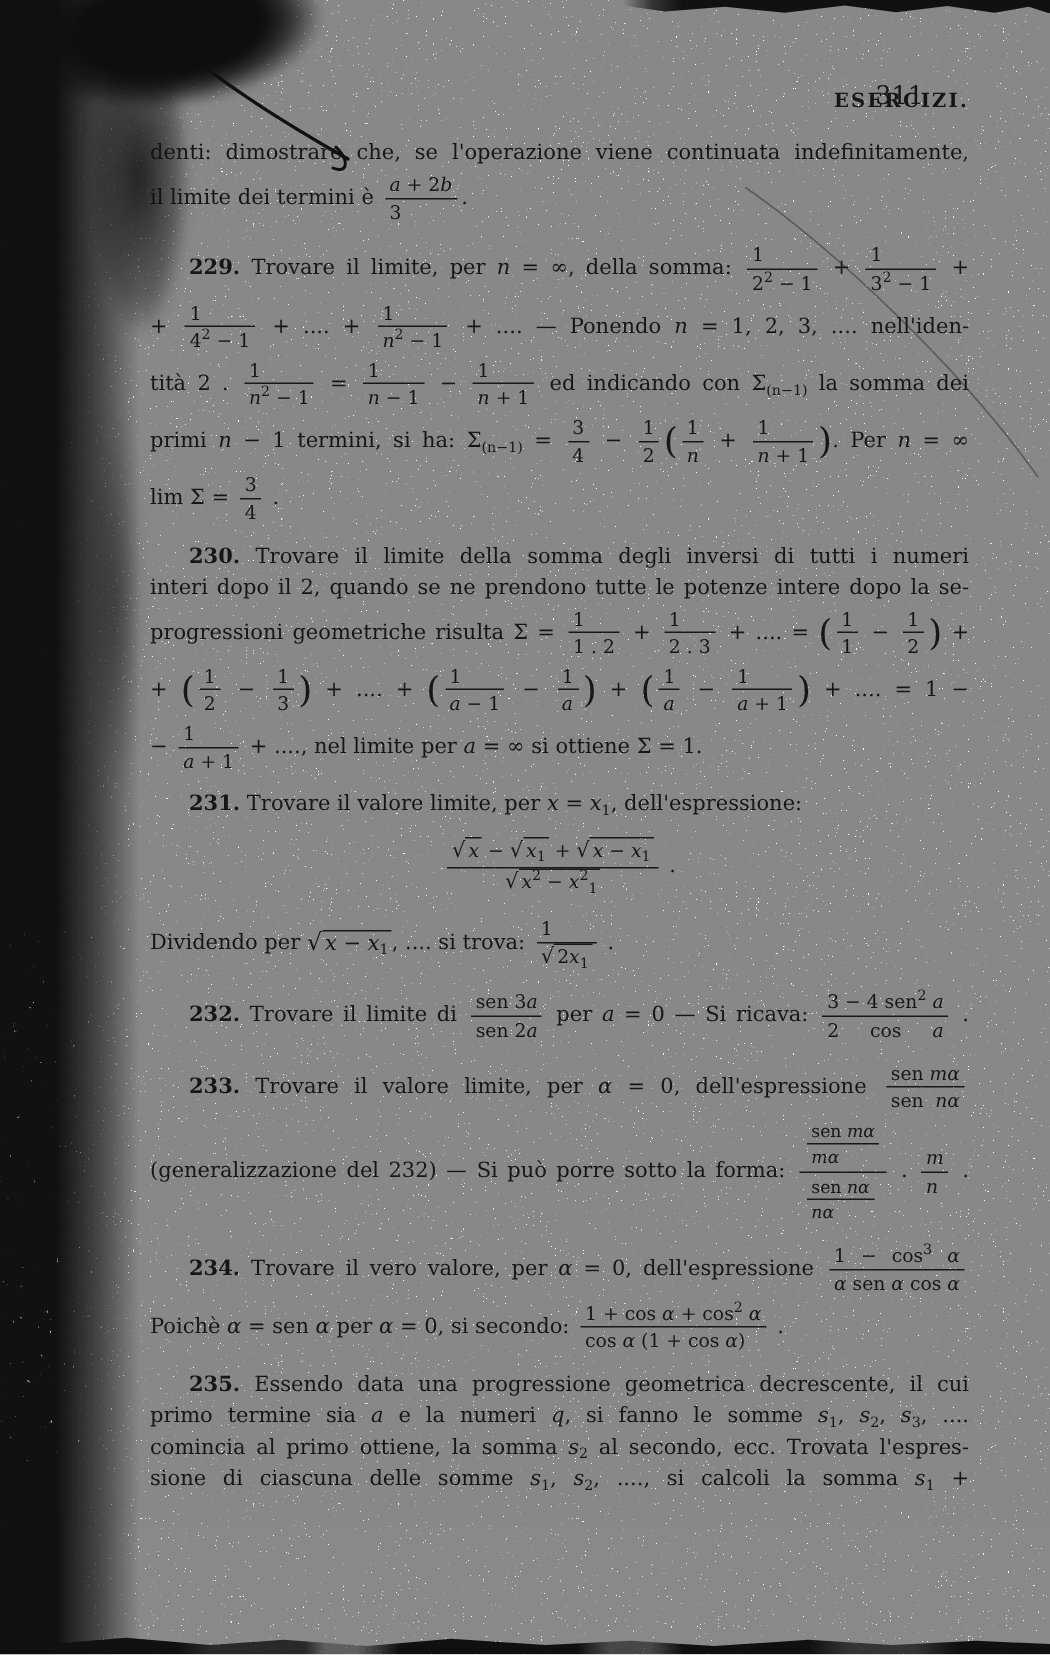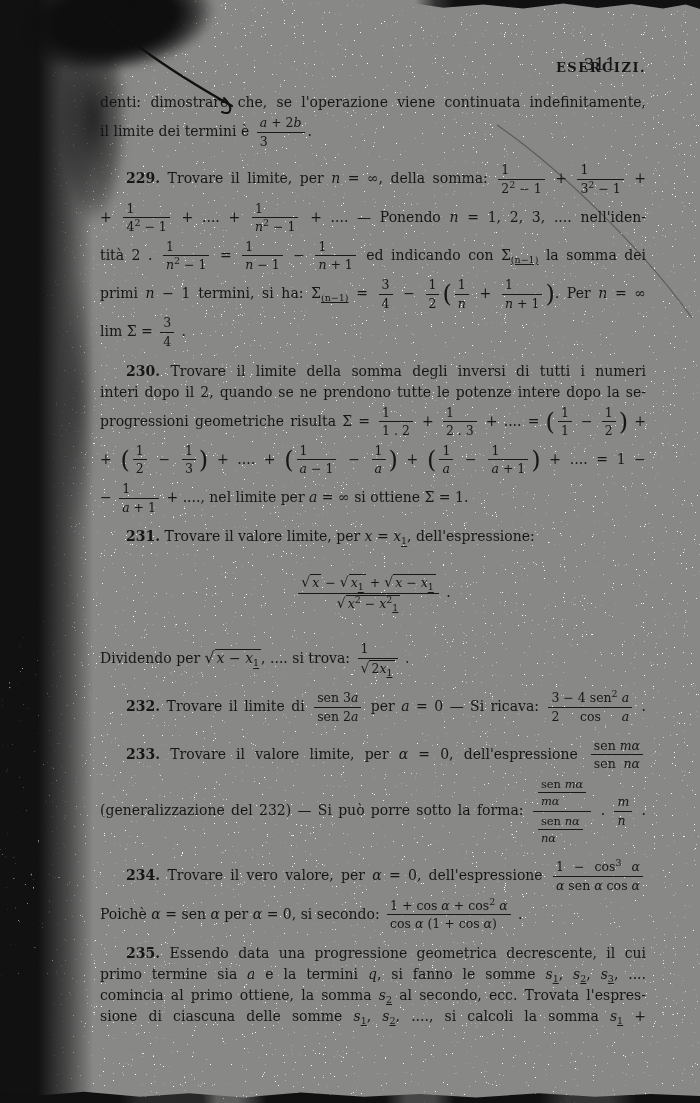--- a/index.html
+++ b/index.html
@@ -18,25 +18,25 @@
     position:absolute;left:0;right:0;text-align:right;
     font-weight:bold;font-size:13px;letter-spacing:1.5px;top:6px;
   }
   .hdr-page{position:absolute;right:30px;top:0;font-size:17px;}
 
   
   .para{margin:0 0 9px 0;}
   .line{font-size:14px;line-height:21px;text-align:left;}
   .line.j{text-align:justify;text-align-last:justify;}
   .line.ind{text-indent:26px;}
-  .line.center{text-align:center;text-align-last:center;margin:25px 0;}
+  .line.center{text-align:center;text-align-last:center;margin:10px 0;}
   b{font-weight:bold;}
   i{font-style:italic;}
   sup,sub{font-size:9.5px;line-height:0;}
-  sub{vertical-align:-0.35em;text-decoration:underline;}
+  sub{vertical-align:-0.35em;}
   sup{vertical-align:0.55em;}
 
   
   .frac{
     display:inline-block;vertical-align:middle;
     font-size:12.5px;line-height:1.25;margin:2px 3px;text-indent:0;
   }
   .fnum{display:block;padding:0 3px 1px;border-bottom:1.2px solid #1c1c1c;white-space:nowrap;}
   .fden{display:block;padding:1px 3px 0;white-space:nowrap;}
   .frac .frac{font-size:11.5px;margin:1px 2px;}
@@ -113,21 +113,21 @@
         <div class="para">
           <div class="line ind j"><b>233.</b><span> Trovare il valore limite, per </span><i>α</i><span> = 0, dell'espressione </span><span class="frac"><span class="fnum"><span>sen </span><i>m</i><i>α</i></span><span class="fden"><span>sen </span><i>n</i><i>α</i></span></span></div>
           <div class="line j"><span>(generalizzazione del 232) — Si può porre sotto la forma: </span><span class="frac"><span class="fnum"><span class="frac"><span class="fnum"><span>sen </span><i>mα</i></span><span class="fden"><i>mα</i></span></span></span><span class="fden"><span class="frac"><span class="fnum"><span>sen </span><i>nα</i></span><span class="fden"><i>nα</i></span></span></span></span><span> . </span><span class="frac"><span class="fnum"><i>m</i></span><span class="fden"><i>n</i></span></span><span> .</span></div>
         </div>
         <div class="para">
           <div class="line ind j"><b>234.</b><span> Trovare il vero valore, per </span><i>α</i><span> = 0, dell'espressione </span><span class="frac"><span class="fnum"><span>1 − cos</span><sup>3</sup><span> </span><i>α</i></span><span class="fden"><i>α</i><span> sen </span><i>α</i><span> cos </span><i>α</i></span></span></div>
           <div class="line"><span>Poichè </span><i>α</i><span> = sen </span><i>α</i><span> per </span><i>α</i><span> = 0, si secondo: </span><span class="frac"><span class="fnum"><span>1 + cos </span><i>α</i><span> + cos</span><sup>2</sup><span> </span><i>α</i></span><span class="fden"><span>cos </span><i>α</i><span> (1 + cos </span><i>α</i><span>)</span></span></span><span> .</span></div>
         </div>
         <div class="para">
           <div class="line ind j"><b>235.</b><span> Essendo data una progressione geometrica decrescente, il cui</span></div>
-          <div class="line j"><span>primo termine sia </span><i>a</i><span> e la termini </span><i>q</i><span>, si fanno le somme </span><i>s</i><sub>1</sub><span>, </span><i>s</i><sub>2</sub><span>, </span><i>s</i><sub>3</sub><span>, ....</span></div>
+          <div class="line j"><span>primo termine sia </span><i>a</i><span> e la numeri </span><i>q</i><span>, si fanno le somme </span><i>s</i><sub>1</sub><span>, </span><i>s</i><sub>2</sub><span>, </span><i>s</i><sub>3</sub><span>, ....</span></div>
           <div class="line j"><span>comincia al primo ottiene, la somma </span><i>s</i><sub>2</sub><span> al secondo, ecc. Trovata l'espres-</span></div>
           <div class="line j"><span>sione di ciascuna delle somme </span><i>s</i><sub>1</sub><span>, </span><i>s</i><sub>2</sub><span>, ...., si calcoli la somma </span><i>s</i><sub>1</sub><span> +</span></div>
         </div>
       </div>
   </div>
 
   <svg class="noise-left" width="95" height="1103" xmlns="http://www.w3.org/2000/svg">
     <defs>
       <filter id="sp1" x="0" y="0" width="100%" height="100%">
         <feTurbulence type="fractalNoise" baseFrequency="0.45 0.3" numOctaves="3" seed="11" result="n"></feTurbulence>

